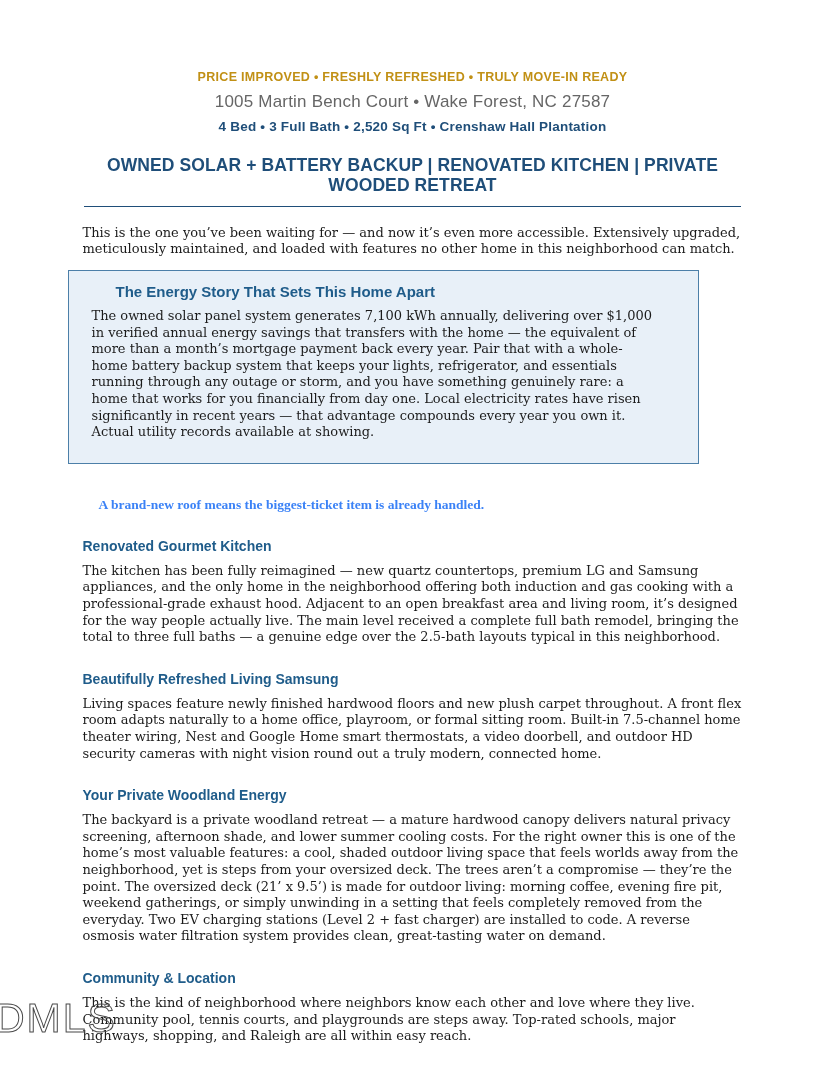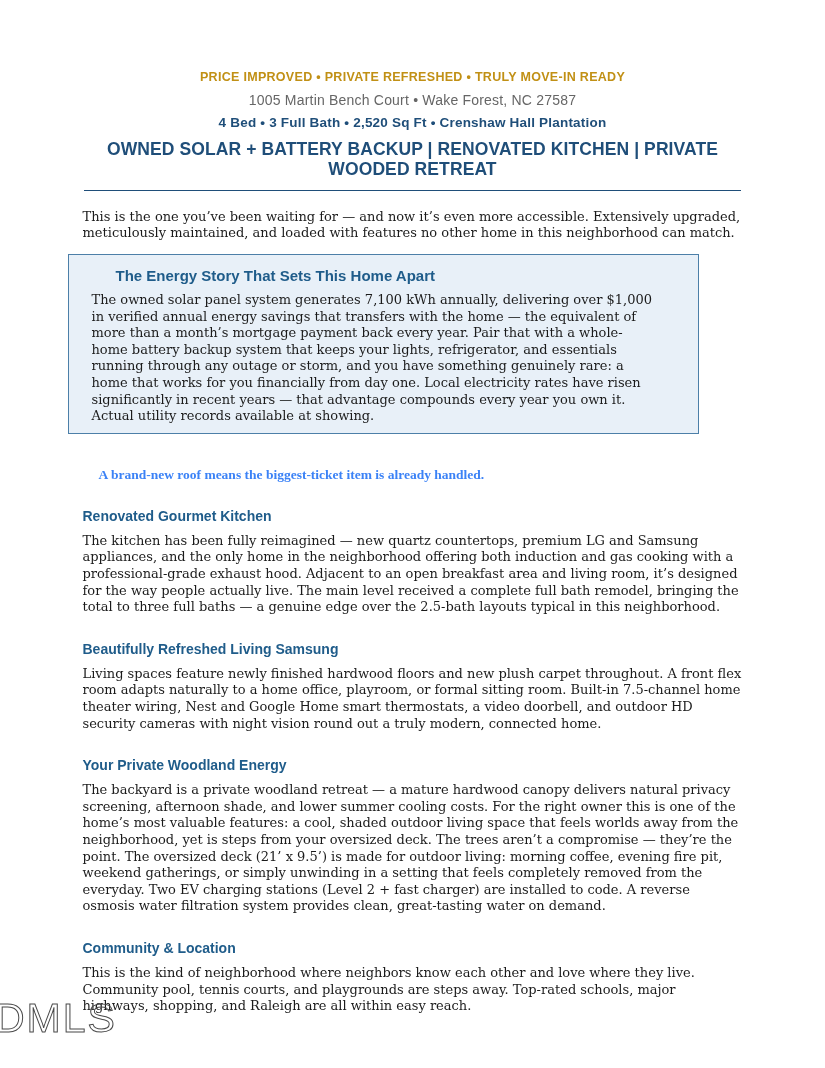--- a/index.html
+++ b/index.html
@@ -12,40 +12,40 @@
     color:#1b1b1b;
   }
   .content { width:660px; margin:0 auto; }
 
   
   header { padding-top:70px; text-align:center; font-family:"Liberation Sans",sans-serif; }
   .badges-line {
     color:#C19015; font-weight:bold; font-size:12.5px; letter-spacing:.3px;
     margin-bottom:8px;
   }
-  .address-line { color:#666666; font-size:14px; margin-bottom:7px; letter-spacing:.2px; }
-  .stats-line { color:#1F4E79; font-weight:bold; font-size:13.5px; margin-bottom:10px; letter-spacing:.2px; }
+  .address-line { color:#666666; font-size:17px; margin-bottom:7px; letter-spacing:.2px; }
+  .stats-line { color:#1F4E79; font-weight:bold; font-size:13.5px; margin-bottom:22px; letter-spacing:.2px; }
   .headline {
     color:#1F4E79; font-weight:bold; font-size:17.5px; line-height:1.14;
     max-width:612px; margin:0 auto 10px auto; letter-spacing:.1px;
   }
   .rule { width:657px; margin:0 auto; border-top:1.6px solid #1F4E79; }
 
   
   .body-text { font-size:13px; line-height:16.6px; margin:0; }
   .intro { margin-top:18px; }
 
   
   .callout {
     box-sizing:border-box;
     margin:12px 0 0 -15px;
     width:631px;
     background:#E8F0F8;
     border:1.5px solid #4C7FA8;
-    padding:10px 36px 0 15px;
+    padding:10px 36px 14px 15px;
   }
   .callout-heading {
     font-family:"Liberation Sans",sans-serif;
     color:#1F5C8A; font-weight:bold; font-size:15px;
     margin:2px 0 7px 32px;
   }
   .callout p { margin:8px; font-size:13px; line-height:16.6px; }
 
   
   .highlight { font-weight:bold; font-size:13.5px; margin:33px 0 0 16px; color:#3b82f6;font-family:Liberation Serif, serif; }
@@ -68,21 +68,21 @@
   @supports not (-webkit-text-stroke:1px black) {
     .watermark { color:#9a9a9a; }
   }
 </style>
 </head>
 <body>
 
 <div class="page">
 
   <header>
-    <div class="badges-line">PRICE IMPROVED  •  PRIVATE REFRESHED  •  TRULY MOVE-IN READY</div>
+    <div class="badges-line">PRICE IMPROVED  •  FRESHLY REFRESHED  •  TRULY MOVE-IN READY</div>
     <div class="address-line">1005 Martin Bench Court  •  Wake Forest, NC 27587</div>
     <div class="stats-line">4 Bed  •  3 Full Bath  •  2,520 Sq Ft  •  Crenshaw Hall Plantation</div>
     <h1 class="headline">OWNED SOLAR + BATTERY BACKUP  |  RENOVATED KITCHEN  |  PRIVATE WOODED RETREAT</h1>
     <div class="rule"></div>
   </header>
 
   <main class="content">
 
     <p class="body-text intro">This is the one you’ve been waiting for — and now it’s even more accessible. Extensively upgraded, meticulously maintained, and loaded with features no other home in this neighborhood can match.</p>
 

